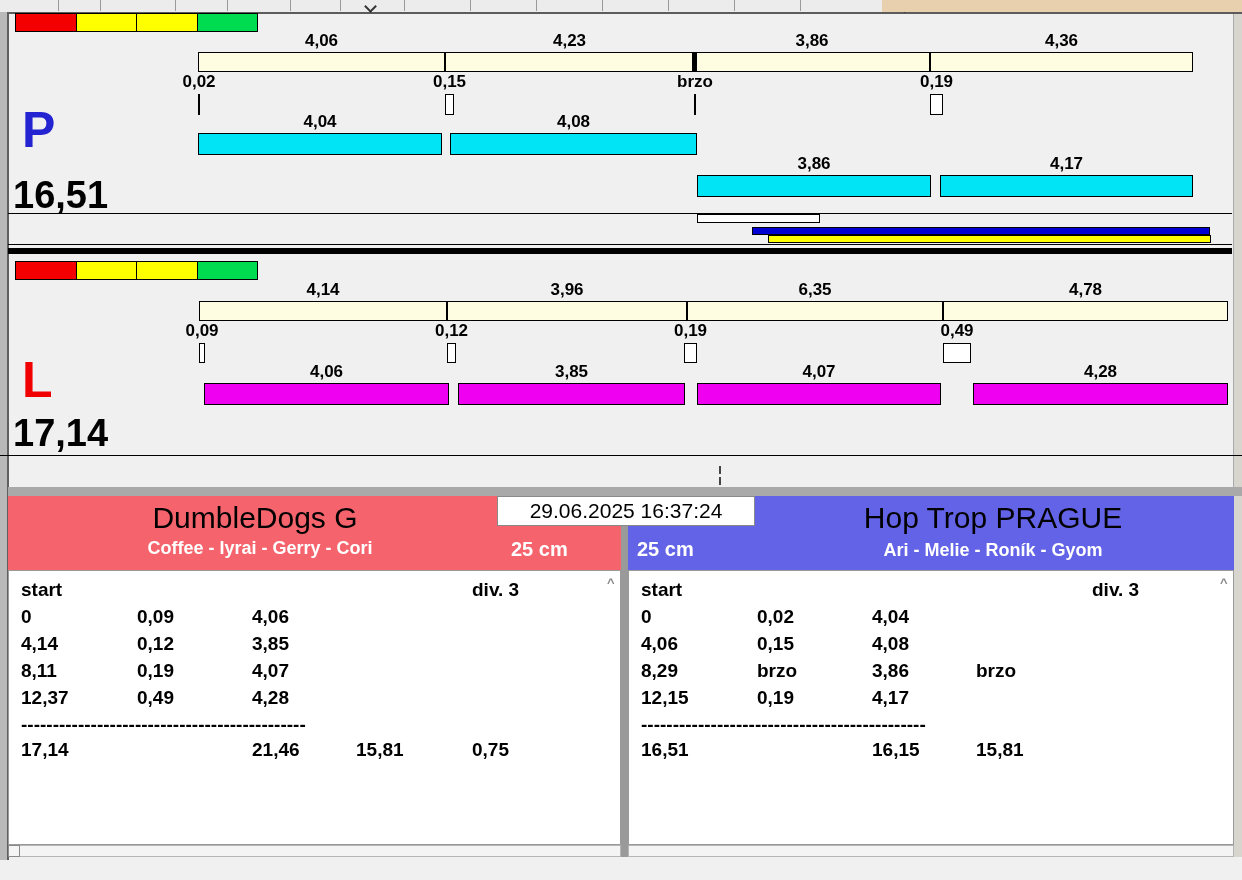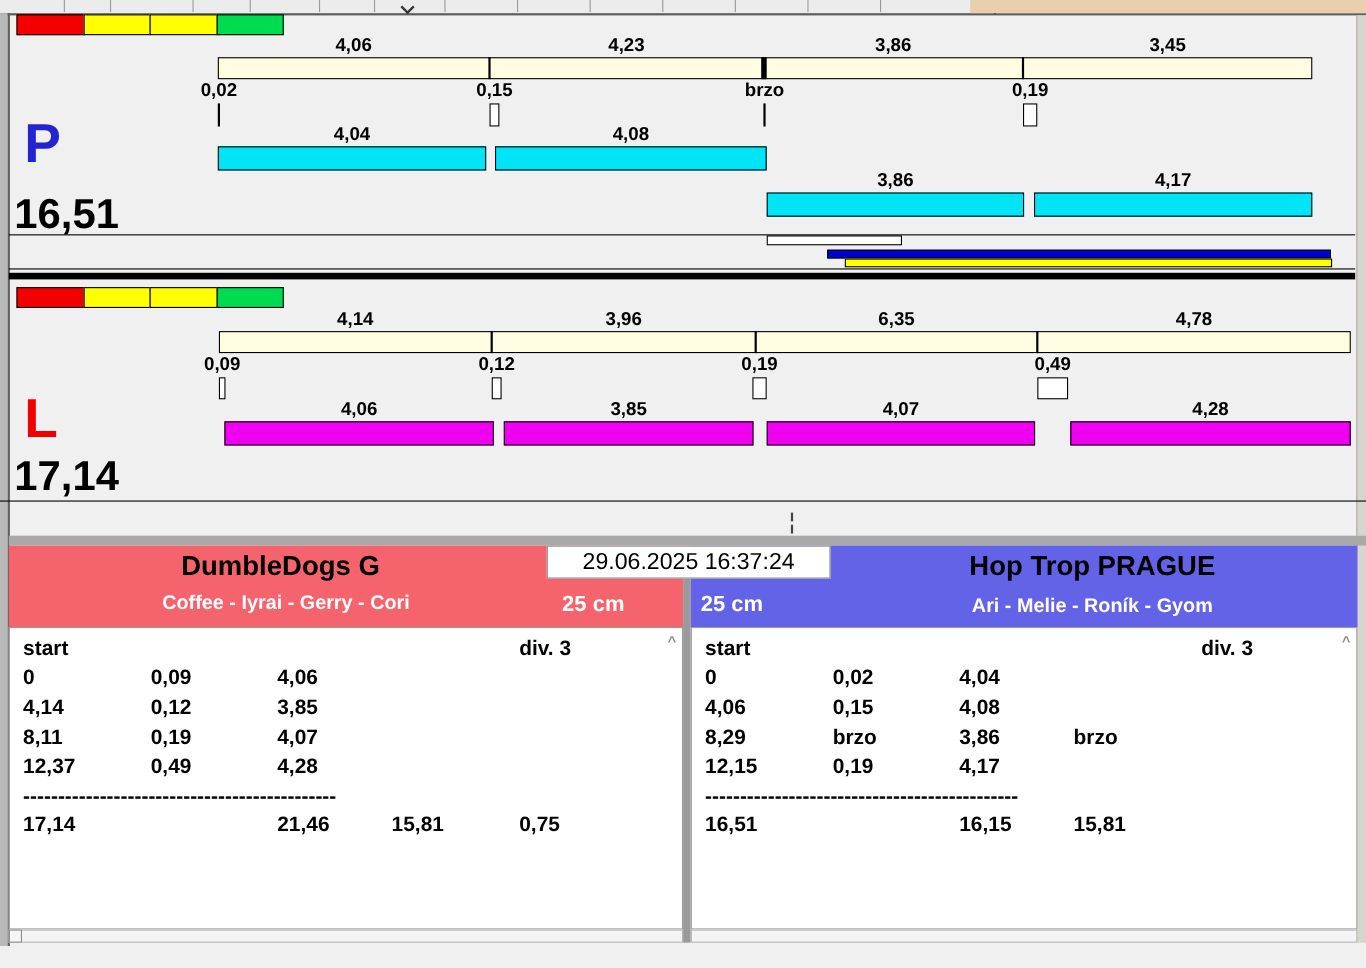--- a/index.html
+++ b/index.html
@@ -1,20 +1,20 @@
 <!DOCTYPE html>
 <html><head>
 <meta charset="utf-8">
 <style>
   html,body{margin:0;padding:0;background:#e8e8e8;}
   #stage{position:relative;width:1242px;height:880px;background:#f0f0f0;overflow:hidden;
          font-family:"Liberation Sans",sans-serif;}
   .abs{position:absolute;}
   .hline{position:absolute;height:1px;background:#000;}
-  .hdr-title{position:absolute;font-weight:bold;font-size:25px;color:#000;text-align:center;}
+  .hdr-title{position:absolute;font-weight:normal;font-size:30px;color:#000;text-align:center;}
   .hdr-dogs{position:absolute;font-weight:bold;font-size:18px;color:#fff;text-align:center;}
   .hdr-height{position:absolute;font-weight:bold;font-size:20px;color:#fff;}
   .scroll-arrow{position:absolute;font-size:13px;color:#8a8a8a;font-weight:bold;}
   .tb-div{position:absolute;top:0;width:1px;height:11px;background:#9a9a9a;}
 </style>
 </head>
 <body>
 
 <div id="stage">
 
@@ -48,21 +48,21 @@
         <div style="position: relative; flex: 1 1 0px; background: rgb(255, 255, 0); border: 1px solid rgb(0, 0, 0); margin-left: -1px;"></div>
         <div style="position: relative; flex: 1 1 0px; background: rgb(255, 255, 0); border: 1px solid rgb(0, 0, 0); margin-left: -1px;"></div>
         <div style="position: relative; flex: 1 1 0px; background: rgb(0, 220, 80); border: 1px solid rgb(0, 0, 0); margin-left: -1px;"></div>
       </div>
       <div style="position: absolute; left: 198px; top: 52px; width: 995px; height: 20px; background: rgb(255, 253, 225); border: 1px solid rgb(0, 0, 0); box-sizing: border-box;"></div>
       <div style="position: absolute; left: 321.5px; top: 31px; font-weight: bold; font-size: 17px; transform: translateX(-50%); white-space: nowrap;">4,06</div>
       <div style="position: absolute; left: 569.5px; top: 31px; font-weight: bold; font-size: 17px; transform: translateX(-50%); white-space: nowrap;">4,23</div>
       <div style="position: absolute; left: 444px; top: 52px; width: 2px; height: 20px; background: rgb(0, 0, 0);"></div>
       <div style="position: absolute; left: 812px; top: 31px; font-weight: bold; font-size: 17px; transform: translateX(-50%); white-space: nowrap;">3,86</div>
       <div style="position: absolute; left: 692px; top: 52px; width: 5px; height: 20px; background: rgb(0, 0, 0);"></div>
-      <div style="position: absolute; left: 1061.5px; top: 31px; font-weight: bold; font-size: 17px; transform: translateX(-50%); white-space: nowrap;">3,45</div>
+      <div style="position: absolute; left: 1061.5px; top: 31px; font-weight: bold; font-size: 17px; transform: translateX(-50%); white-space: nowrap;">4,36</div>
       <div style="position: absolute; left: 929px; top: 52px; width: 2px; height: 20px; background: rgb(0, 0, 0);"></div>
       <div style="position: absolute; left: 199px; top: 72px; font-weight: bold; font-size: 17px; transform: translateX(-50%); white-space: nowrap;">0,02</div>
       <div style="position: absolute; left: 198px; top: 94px; width: 2px; height: 21px; background: rgb(0, 0, 0);"></div>
       <div style="position: absolute; left: 449.5px; top: 72px; font-weight: bold; font-size: 17px; transform: translateX(-50%); white-space: nowrap;">0,15</div>
       <div style="position: absolute; left: 445px; top: 94px; width: 9px; height: 21px; background: rgb(255, 255, 255); border: 1px solid rgb(0, 0, 0); box-sizing: border-box;"></div>
       <div style="position: absolute; left: 695px; top: 72px; font-weight: bold; font-size: 17px; transform: translateX(-50%); white-space: nowrap;">brzo</div>
       <div style="position: absolute; left: 694px; top: 94px; width: 2px; height: 21px; background: rgb(0, 0, 0);"></div>
       <div style="position: absolute; left: 936.5px; top: 72px; font-weight: bold; font-size: 17px; transform: translateX(-50%); white-space: nowrap;">0,19</div>
       <div style="position: absolute; left: 930px; top: 94px; width: 13px; height: 21px; background: rgb(255, 255, 255); border: 1px solid rgb(0, 0, 0); box-sizing: border-box;"></div>
       <div style="position: absolute; left: 320px; top: 112px; font-weight: bold; font-size: 17px; transform: translateX(-50%); white-space: nowrap;">4,04</div>

